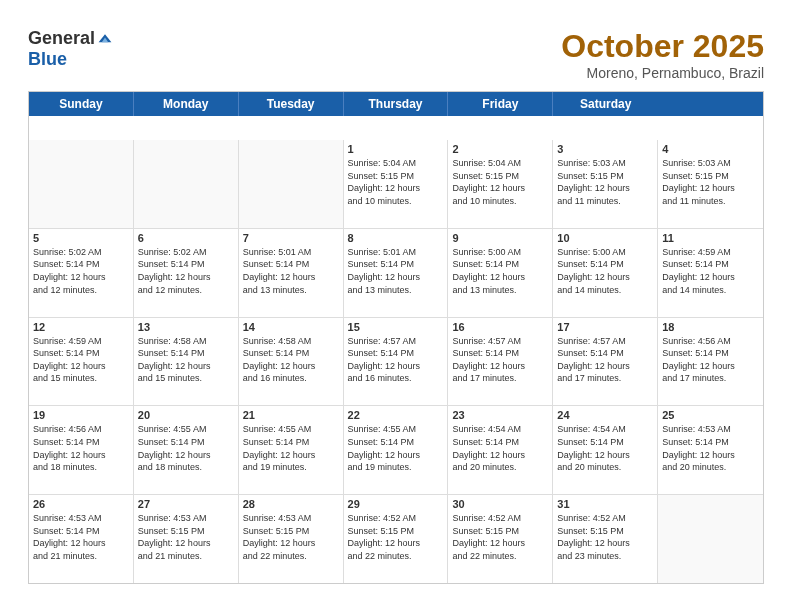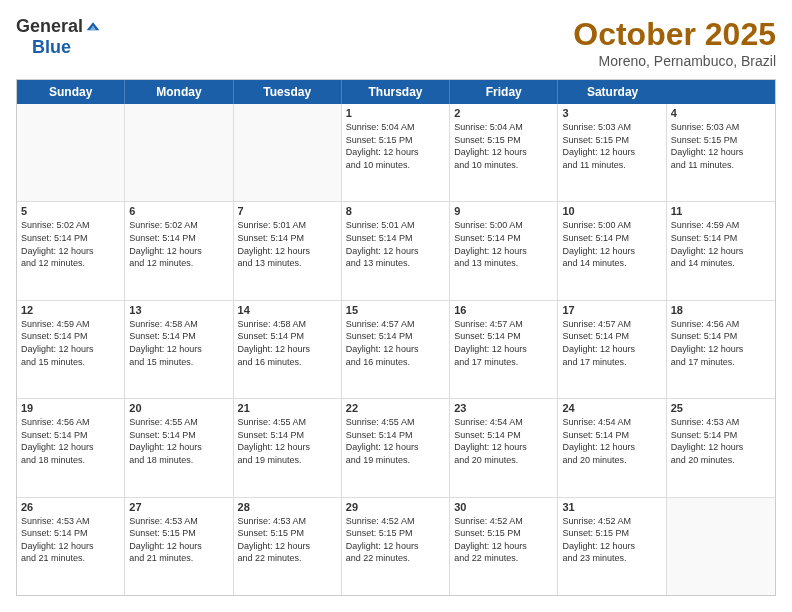--- a/index.html
+++ b/index.html
@@ -6,21 +6,21 @@
     body {
       width: 792px;
       height: 612px;
       font-family: Arial, sans-serif;
       background: #fff;
       overflow: hidden;
     }
     .page {
       width: 792px;
       height: 612px;
-      padding: 16px;
+      padding: 28px;
       display: flex;
       flex-direction: column;
     }
     .header {
       display: flex;
       justify-content: space-between;
       align-items: flex-start;
       margin-bottom: 10px;
     }
     .logo {
@@ -56,20 +56,21 @@
     }
     .location {
       font-size: 14px;
       color: #555;
     }
     .calendar {
       flex: 1;
       border: 1px solid #ccc;
       display: flex;
       flex-direction: column;
+      gap: 24px;
     }
     .cal-header {
       display: grid;
       grid-template-columns: repeat(7, 1fr);
       background: #1a5fa8;
     }
     .cal-header-cell {
       color: #fff;
       text-align: center;
       padding: 5px 4px;
@@ -128,21 +129,21 @@
 <div class="page">
   <div class="header">
     <div class="logo">
       <div class="logo-text">
         <span class="logo-general">General</span>
         <svg class="logo-icon" viewBox="0 0 20 20">
           <polygon points="2,14 10,4 18,14" fill="#1a5fa8"></polygon>
           <polygon points="6,14 14,14 10,8" fill="#7ab0e0"></polygon>
         </svg>
       </div>
-      <span class="logo-blue" style="font-size:18px; font-weight:bold; color:#1a5fa8; margin-left:16px;">Blue</span>
+      <span class="logo-blue" style="font-size:18px; font-weight:bold; color:#1a5fa8; margin-left:0;">Blue</span>
     </div>
     <div class="title-section">
       <div class="month-title">October 2025</div>
       <div class="location">Moreno, Pernambuco, Brazil</div>
     </div>
   </div>
 
   <div class="calendar">
     <div class="cal-header">
 

